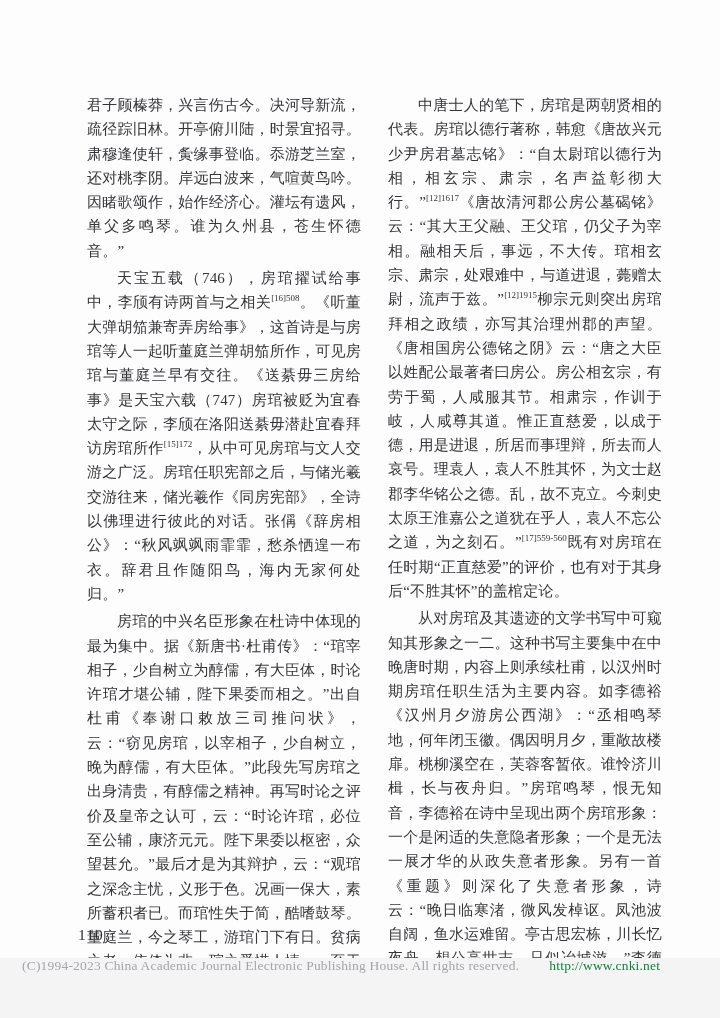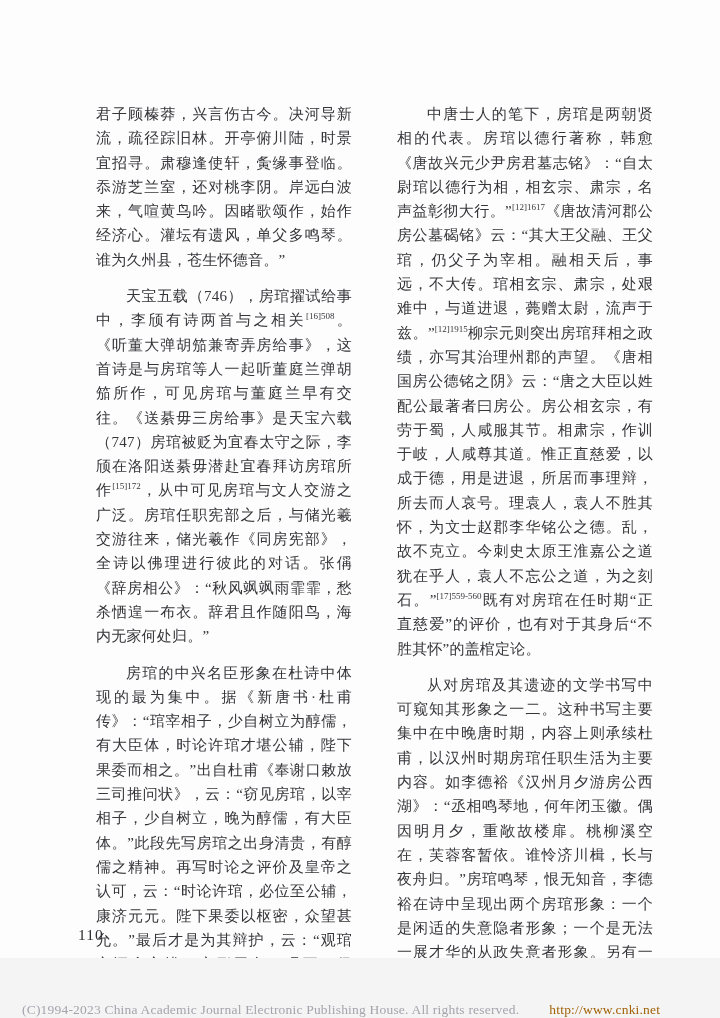--- a/index.html
+++ b/index.html
@@ -13,39 +13,39 @@
   .columns{
     position:absolute;top:90px;left:84px;width:582px;
     display:flex;gap:21px;
   }
   .col{
     width:280px;
     font-size:15px;line-height:24.3px;
     text-align:justify;text-align-last:left;
     letter-spacing:0.2px;
   }
-  .col p{margin:12px;padding:0}
+  .col p{margin:3px;padding:0}
   .para-indent{text-indent:2em}
   sup.ref{
     font-size:9px;line-height:0;vertical-align:super;
     letter-spacing:0;
   }
   .pagenum{
     position:absolute;left:78px;top:926px;
     font-size:15.5px;color:#2e2e33;letter-spacing:1px;
   }
   .footer{
     position:absolute;left:0;right:0;bottom:0;height:60px;
     background:#f4f4f5;
-    display:flex;align-items:flex-end;
+    display:flex;align-items:flex-start;
     padding-left:22px;box-sizing:border-box;
     font-size:13.5px;color:#a4a4ac;letter-spacing:0.2px;
     white-space:nowrap;
   }
-  .footer .url{margin-left:30px;color:#a16207}
+  .footer .url{margin-left:30px;color:#15803d}
 </style>
 </head>
 <body>
 
 <div class="page">
 
   <div class="columns">
     <div class="col">
       <p>君子顾榛莽，兴言伤古今。决河导新流，疏径踪旧林。开亭俯川陆，时景宜招寻。肃穆逢使轩，夤缘事登临。忝游芝兰室，还对桃李阴。岸远白波来，气喧黄鸟吟。因睹歌颂作，始作经济心。灌坛有遗风，单父多鸣琴。谁为久州县，苍生怀德音。”</p>
       <p class="para-indent">天宝五载（746），房琯擢试给事中，李颀有诗两首与之相关<sup class="ref">[16]508</sup>。《听董大弹胡笳兼寄弄房给事》，这首诗是与房琯等人一起听董庭兰弹胡笳所作，可见房琯与董庭兰早有交往。《送綦毋三房给事》是天宝六载（747）房琯被贬为宜春太守之际，李颀在洛阳送綦毋潜赴宜春拜访房琯所作<sup class="ref">[15]172</sup>，从中可见房琯与文人交游之广泛。房琯任职宪部之后，与储光羲交游往来，储光羲作《同房宪部》，全诗以佛理进行彼此的对话。张偁《辞房相公》：“秋风飒飒雨霏霏，愁杀恓遑一布衣。辞君且作随阳鸟，海内无家何处归。”</p>

